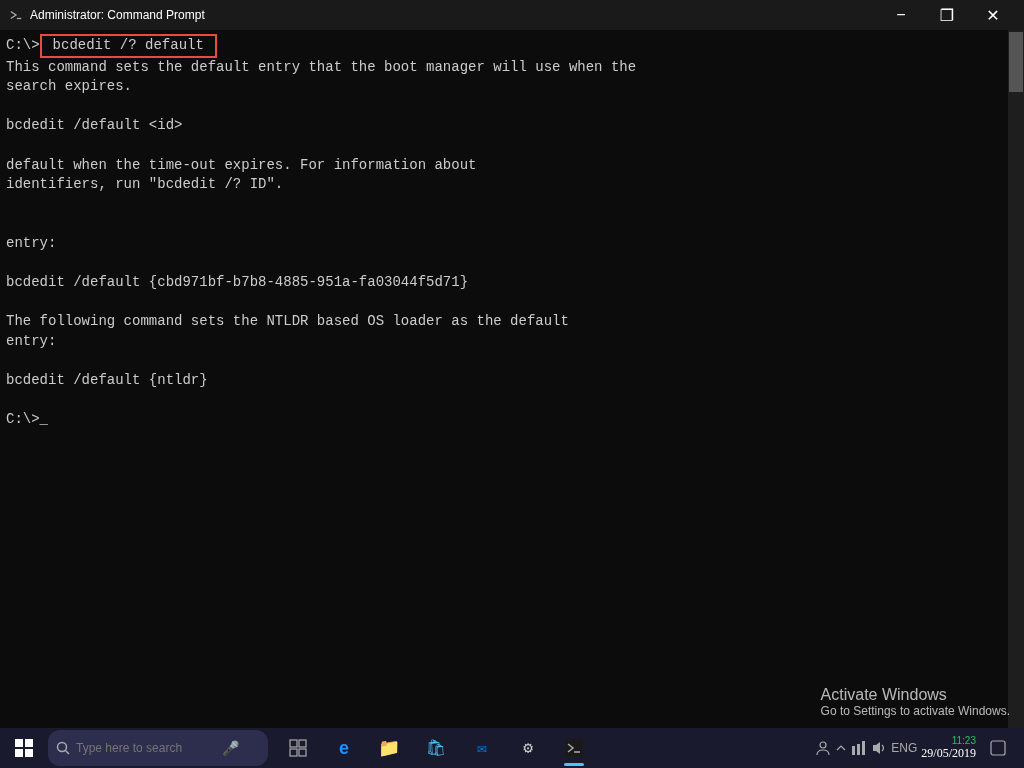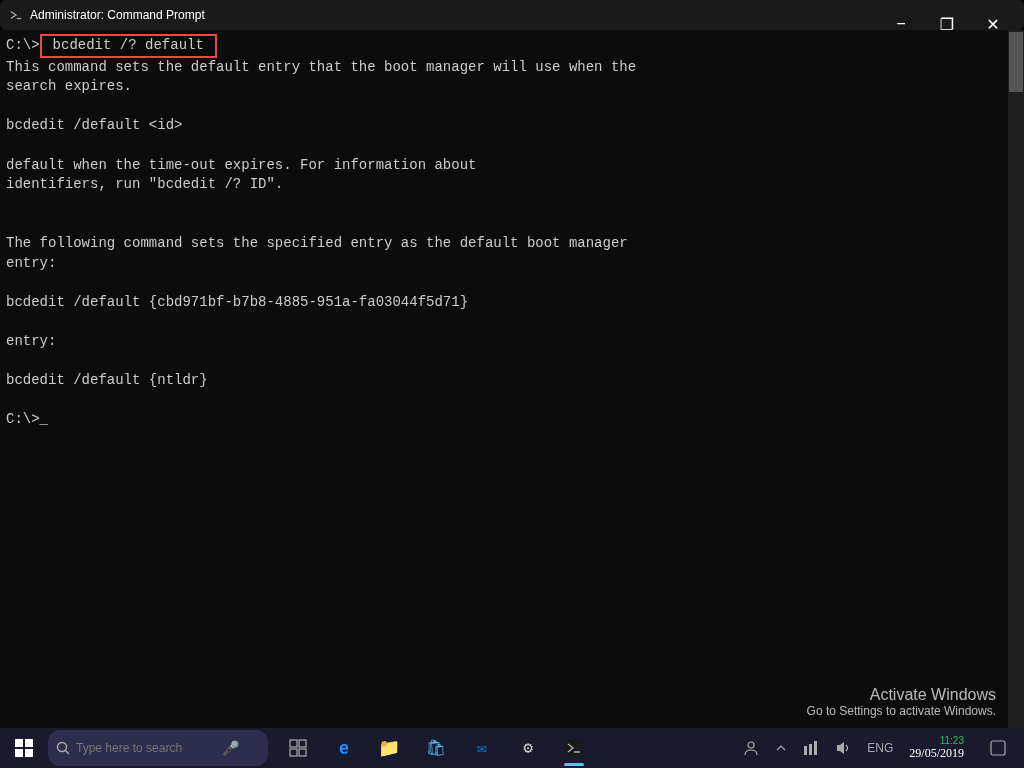--- a/index.html
+++ b/index.html
@@ -11,23 +11,22 @@
       background: #000;
     }
 
     
     .title-bar {
       width: 100%;
       height: 30px;
       background: #1a1a1a;
       display: flex;
       justify-content: space-between;
-      padding: 9px 8px;
+      padding: 0 8px;
       user-select: none;
-      border-radius: 6px;
     }
     .title-bar-left {
       display: flex;
       align-items: center;
       gap: 6px;
     }
     .title-bar-icon {
       width: 16px;
       height: 16px;
       display: flex;
@@ -176,21 +175,21 @@
       transform: translateX(-50%);
       width: 20px;
       height: 3px;
       background: #4fc3f7;
       border-radius: 2px;
     }
     .taskbar-spacer { flex: 1; }
     .taskbar-right {
       display: flex;
       align-items: center;
-      gap: 16px;
+      gap: 4px;
       padding: 0 8px;
     }
     .taskbar-right-icons {
       display: flex;
       align-items: center;
       gap: 6px;
       cursor: pointer;
     }
     .taskbar-clock {
       text-align: right;
@@ -212,24 +211,23 @@
       display: flex;
       align-items: center;
       justify-content: center;
       cursor: pointer;
     }
 
     
     .activate-windows {
       position: absolute;
       bottom: 50px;
-      right: 28px;
+      right: 14px;
       color: rgba(255,255,255,0.7);
       font-family: 'Segoe UI', sans-serif;
-      text-align: right;
       margin-top: 34px;
     }
     .activate-windows .line1 {
       font-size: 16px;
     }
     .activate-windows .line2 {
       font-size: 12px;
     }
 
     
@@ -297,25 +295,25 @@
 
     <div>This command sets the default entry that the boot manager will use when the</div>
     <div>search expires.</div>
     <div>&nbsp;</div>
     <div>bcdedit /default &lt;id&gt;</div>
     <div>&nbsp;</div>
     <div>             default when the time-out expires. For information about</div>
     <div>             identifiers, run "bcdedit /? ID".</div>
     <div>&nbsp;</div>
     <div>&nbsp;</div>
-    <div>The following command sets the specified entry as the default boot manager</div>
     <div>entry:</div>
     <div>&nbsp;</div>
     <div>    bcdedit /default {cbd971bf-b7b8-4885-951a-fa03044f5d71}</div>
     <div>&nbsp;</div>
+    <div>The following command sets the NTLDR based OS loader as the default</div>
     <div>entry:</div>
     <div>&nbsp;</div>
     <div>    bcdedit /default {ntldr}</div>
     <div>&nbsp;</div>
 
     <div class="prompt-line">
       <span class="prompt">C:\&gt;</span>
       <span>_</span>
     </div>
   </div>

